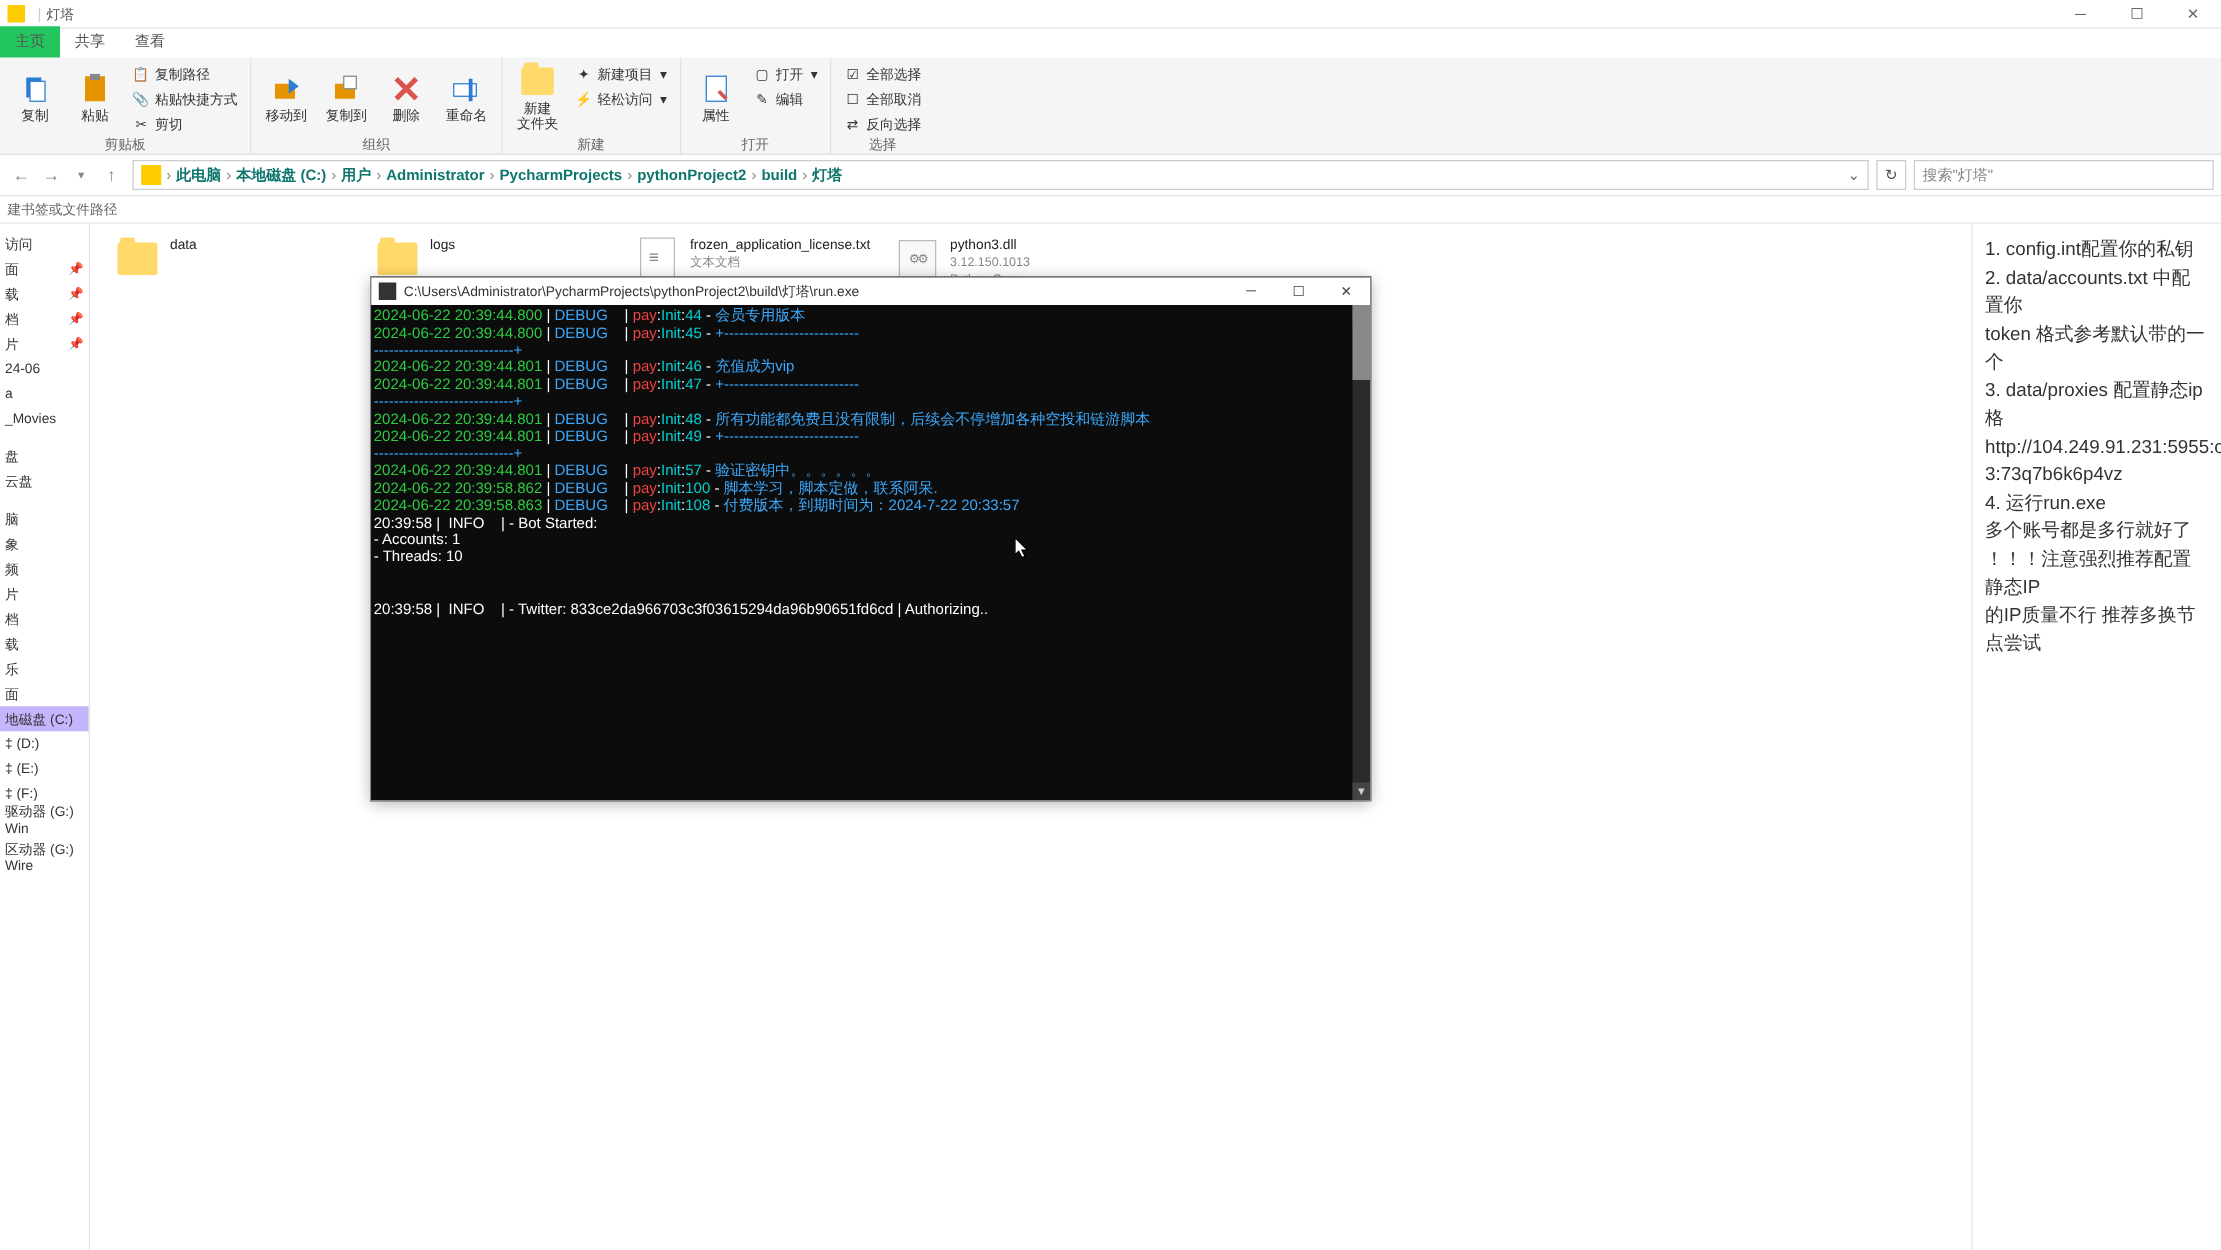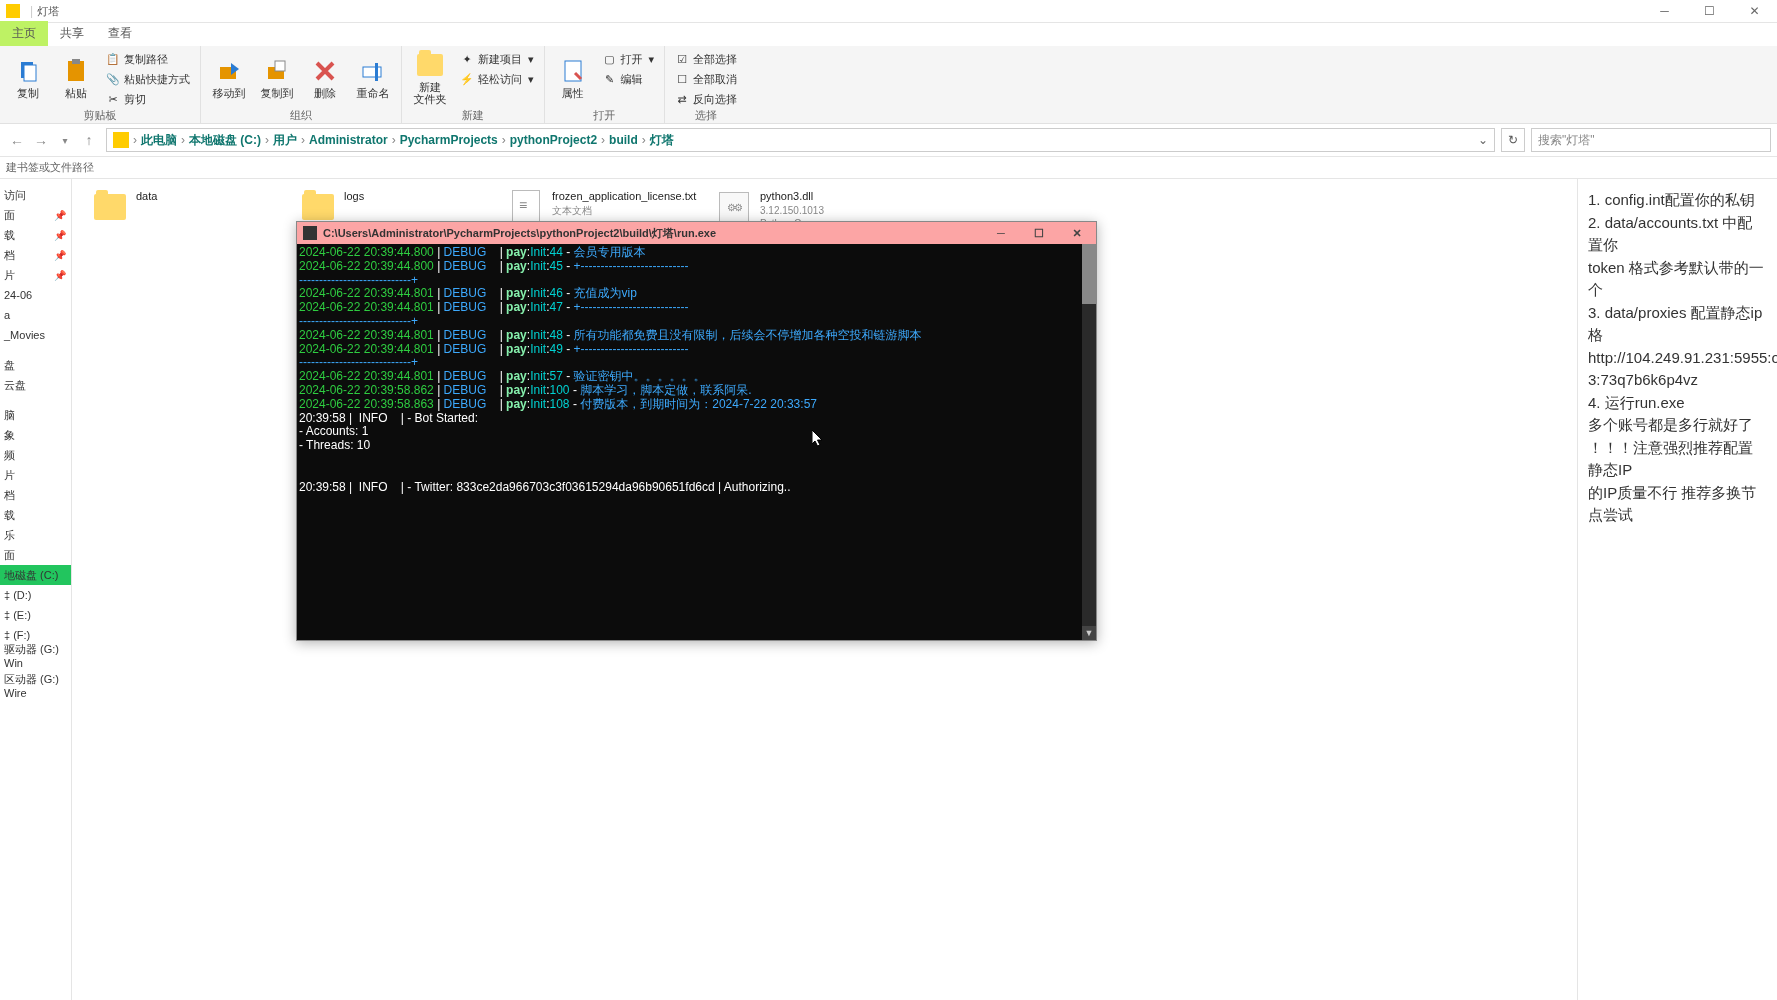--- a/index.html
+++ b/index.html
@@ -8,21 +8,21 @@
 
 .titlebar { height: 23px; background: #fff; border-bottom: 1px solid #e5e5e5; display: flex; align-items: center; padding-left: 6px; }
 .titlebar .ticon { width: 14px; height: 14px; background: #ffcc00; margin-right: 6px; }
 .titlebar .ttext { font-size: 11px; color: #555; }
 .titlebar .tctl { margin-left: auto; display: flex; }
 .titlebar .tctl span { width: 45px; height: 23px; display: flex; align-items: center; justify-content: center; color: #666; }
 
 
 .menutabs { height: 23px; display: flex; align-items: flex-end; padding-left: 0; }
 .menutabs .tab { padding: 4px 12px; font-size: 12px; color: #555; }
-.menutabs .tab.active { background: #bef264; }
+.menutabs .tab.active { background: #22c55e; }
 
 
 .ribbon { height: 78px; background: #f5f5f5; border-bottom: 1px solid #e1e1e1; display: flex; }
 .rgroup { border-right: 1px solid #e1e1e1; padding: 2px 6px; display: flex; flex-direction: column; justify-content: space-between; }
 .rgroup .gbody { display: flex; align-items: flex-start; gap: 4px; flex: 1; }
 .rgroup .glabel { font-size: 11px; color: #666; text-align: center; padding-bottom: 2px; }
 .bigbtn { display: flex; flex-direction: column; align-items: center; justify-content: center; width: 44px; height: 60px; gap: 2px; }
 .bigbtn .ico { width: 28px; height: 28px; display: flex; align-items: center; justify-content: center; }
 .bigbtn span { font-size: 11px; text-align: center; line-height: 1.1; }
 .smallstack { display: flex; flex-direction: column; gap: 2px; padding-top: 2px; }
@@ -44,21 +44,21 @@
 
 
 .bkbar { height: 22px; border-bottom: 1px solid #e5e5e5; display: flex; align-items: center; padding-left: 6px; font-size: 11px; color: #666; }
 
 
 .mainarea { display: flex; height: calc(1000px - 23px - 23px - 78px - 33px - 22px); }
 
 
 .sidebar { width: 72px; border-right: 1px solid #e5e5e5; padding-top: 6px; overflow: hidden; }
 .sbitem { height: 20px; display: flex; align-items: center; padding-left: 4px; font-size: 11px; color: #333; gap: 4px; position: relative; }
-.sbitem.sel { background: #22c55e; }
+.sbitem.sel { background: #c4b5fd; }
 .sbitem .pin { position: absolute; right: 4px; color: #888; font-size: 10px; }
 .sbspacer { height: 10px; }
 
 
 .filearea { flex: 1; position: relative; padding: 10px 20px; }
 .filegrid { display: flex; flex-wrap: wrap; gap: 23px 12px; }
 .fileitem { width: 196px; display: flex; align-items: flex-start; gap: 8px; }
 .fileitem .ficon { width: 36px; height: 36px; display: flex; align-items: center; justify-content: center; flex-shrink: 0; }
 .fileitem .finfo { display: flex; flex-direction: column; font-size: 11px; line-height: 1.35; }
 .fileitem .fname { color: #222; }
@@ -70,29 +70,29 @@
 .txticon { width: 28px; height: 34px; background: #fff; border: 1px solid #bbb; position: relative; }
 .txticon::after { content: "≡"; position: absolute; top: 6px; left: 6px; font-size: 14px; color: #888; }
 .dllicon { width: 30px; height: 30px; border: 1px solid #bbb; background: #f8f8f8; display: flex; align-items: center; justify-content: center; }
 .dllicon::after { content: "⚙⚙"; font-size: 10px; color: #888; letter-spacing: -2px; }
 
 
 .detailpanel { width: 200px; border-left: 1px solid #e5e5e5; padding: 10px; font-size: 15px; line-height: 1.5; color: #333; overflow: hidden; }
 
 
 .termwin { position: absolute; left: 296px; top: 221px; width: 801px; height: 420px; background: #000; border: 1px solid #888; box-shadow: 0 2px 12px rgba(0,0,0,.3); display: flex; flex-direction: column; }
-.termtitle { height: 22px; background: #fca5a5; display: flex; align-items: center; padding-left: 6px; font-size: 11px; color: #333; font-weight: bold; }
+.termtitle { height: 22px; background: #ffffff; display: flex; align-items: center; padding-left: 6px; font-size: 11px; color: #333; }
 .termtitle .ticon2 { width: 14px; height: 14px; background: #333; margin-right: 6px; }
 .termtitle .tctl2 { margin-left: auto; display: flex; }
 .termtitle .tctl2 span { width: 38px; height: 22px; display: flex; align-items: center; justify-content: center; color: #444; }
 .termbody { flex: 1; background: #0c0c0c; font-family: "Consolas", monospace; font-size: 12px; line-height: 1.15; padding: 2px 0 2px 2px; overflow: hidden; position: relative; white-space: pre; }
 .termbody .tline { display: block; }
 .ts { color: #2ecc40; }
 .dbg { color: #3da9fc; }
-.pay { color: #86efac; font-weight: bold; }
+.pay { color: #ef4444; }
 .init { color: #00d1d1; }
 .num { color: #00d1d1; }
 .msg { color: #3da9fc; }
 .info { color: #fff; }
 .sepbar { color: #fff; }
 .termscroll { position: absolute; right: 0; top: 0; bottom: 0; width: 14px; background: #2a2a2a; }
 .termscroll .thumb { position: absolute; right: 0; top: 0; width: 14px; height: 60px; background: #888; }
 .termscroll .arr { position: absolute; left: 0; width: 14px; height: 14px; background: #444; color: #ccc; display: flex; align-items: center; justify-content: center; font-size: 9px; }
 
 

